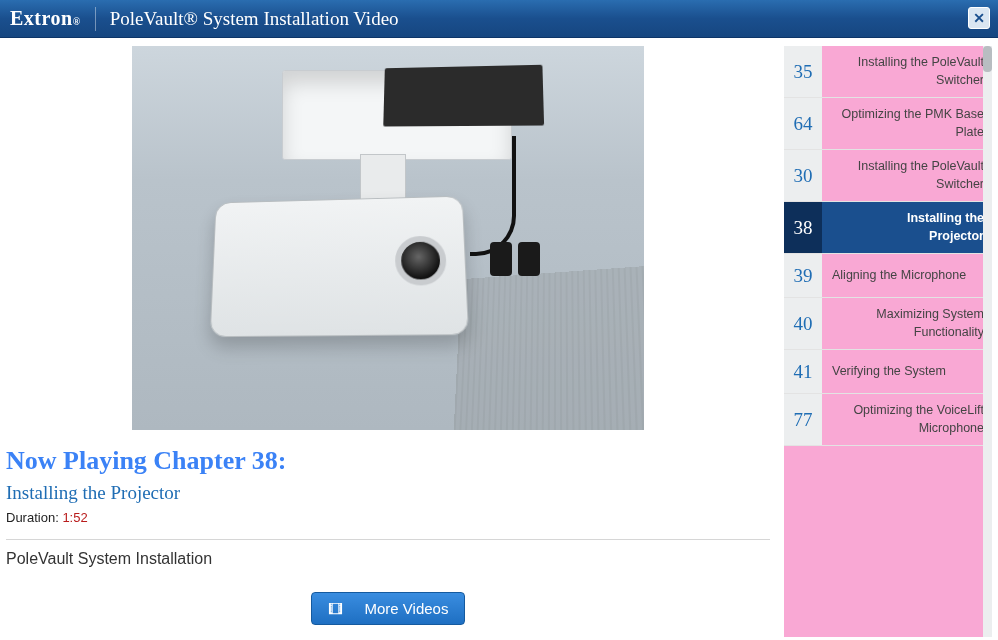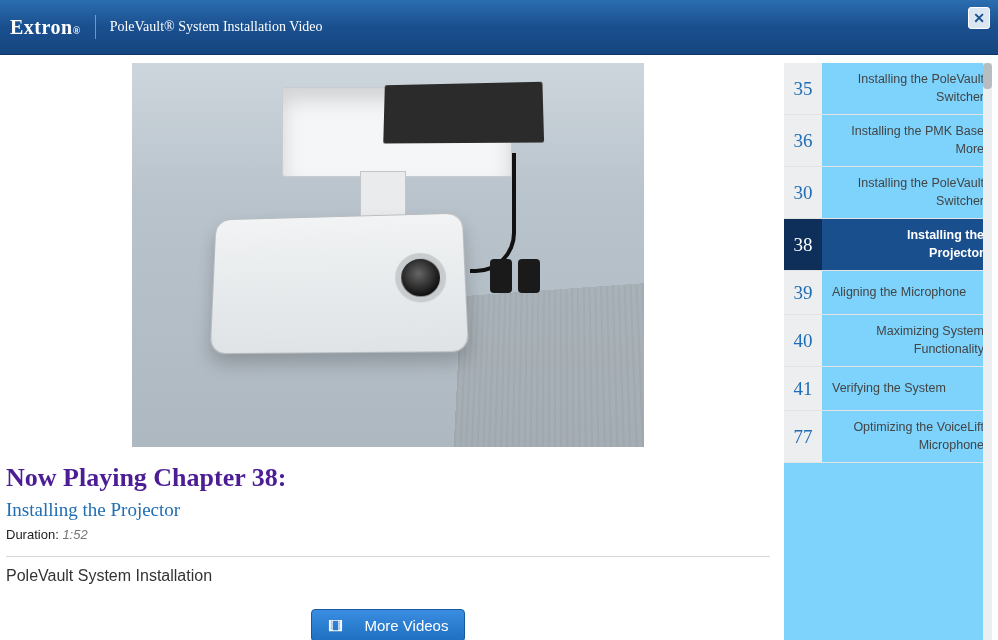--- a/index.html
+++ b/index.html
@@ -1,39 +1,39 @@
 <!DOCTYPE html>
 <html><head>
 <meta charset="utf-8">
 <style>
   * { box-sizing: border-box; margin: 0; padding: 0; }
   body { font-family: Arial, Helvetica, sans-serif; background: #fff; width: 998px; }
 
   .header {
     background: linear-gradient(to bottom, #2a6db0 0%, #1a4f8e 50%, #164680 100%);
-    height: 55px;
+    height: 38px;
     display: flex;
     align-items: center;
     padding: 0 10px;
     position: relative;
     border-bottom: 1px solid #0d3568;
   }
   .logo {
     font-family: Georgia, 'Times New Roman', serif;
     color: #fff;
     font-size: 20px;
     font-weight: bold;
     letter-spacing: 0.5px;
   }
   .logo-dot { font-size: 10px; vertical-align: baseline; }
   .divider { width: 1px; height: 24px; background: rgba(255,255,255,0.4); margin: 0 14px; }
   .title {
     font-family: Georgia, 'Times New Roman', serif;
     color: #fff;
-    font-size: 14px;
+    font-size: 19px;
     font-weight: normal;
   }
   .close-btn {
     position: absolute;
     right: 8px;
     top: 7px;
     width: 22px;
     height: 22px;
     background: #dae6f2;
     border: 1px solid #fff;
@@ -126,53 +126,53 @@
     position: absolute;
     top: 220px; left: 320px; right: -20px; height: 180px;
     background: repeating-linear-gradient(90deg, #8c9296 0 2px, #9aa0a4 2px 6px);
     transform: perspective(500px) rotateX(14deg) rotateY(-10deg);
     opacity: 0.45;
   }
 
   .now-playing { padding: 16px 0 0 0; }
   .np-title {
     font-family: Georgia, 'Times New Roman', serif;
-    color: #4c1d95;
+    color: #3b82f6;
     font-size: 26px;
     margin-bottom: 6px;
   }
   .np-subtitle {
     font-family: Georgia, 'Times New Roman', serif;
     color: #1f6db4;
     font-size: 19px;
     margin-bottom: 6px;
   }
   .np-duration { font-size: 13px; color: #222; margin-bottom: 14px; }
-  .np-duration .time { color: #737373; font-style: italic; }
+  .np-duration .time { color: #b91c1c; }
   .hr { border: none; border-top: 1px solid #d6d6d6; margin-bottom: 10px; }
   .series { font-size: 16px; color: #333; margin-bottom: 24px; }
 
   .more-btn-wrap { text-align: center; margin-bottom: 12px; }
   .more-btn {
     display: inline-flex;
     align-items: center;
     gap: 22px;
     background: linear-gradient(to bottom, #3a8de0, #1e6fc2);
     color: #fff;
     border: 1px solid #155a9f;
     border-radius: 4px;
     padding: 7px 16px;
     font-size: 15px;
     cursor: pointer;
   }
   .more-btn svg { width: 15px; height: 15px; fill: #fff; }
 
   .playlist {
     width: 208px;
-    background: #7dd3fc;
+    background: #f9a8d4;
     position: relative;
   }
   .plist-item {
     display: flex;
     align-items: flex-start;
     border-bottom: 1px solid #e3e3e3;
     cursor: pointer;
     min-height: 44px;
   }
   .plist-num {
@@ -262,22 +262,22 @@
     </div>
   </div>
 
   <div class="playlist">
     <div id="plist-container">
         <div class="plist-item">
           <div class="plist-num">35</div>
           <div class="plist-label">Installing the PoleVault Switcher</div>
         </div>
         <div class="plist-item">
-          <div class="plist-num">36</div>
-          <div class="plist-label">Installing the PMK Base More</div>
+          <div class="plist-num">64</div>
+          <div class="plist-label">Optimizing the PMK Base Plate</div>
         </div>
         <div class="plist-item">
           <div class="plist-num">30</div>
           <div class="plist-label">Installing the PoleVault Switcher</div>
         </div>
         <div class="plist-item active">
           <div class="plist-num">38</div>
           <div class="plist-label">Installing the Projector</div>
         </div>
         <div class="plist-item">

